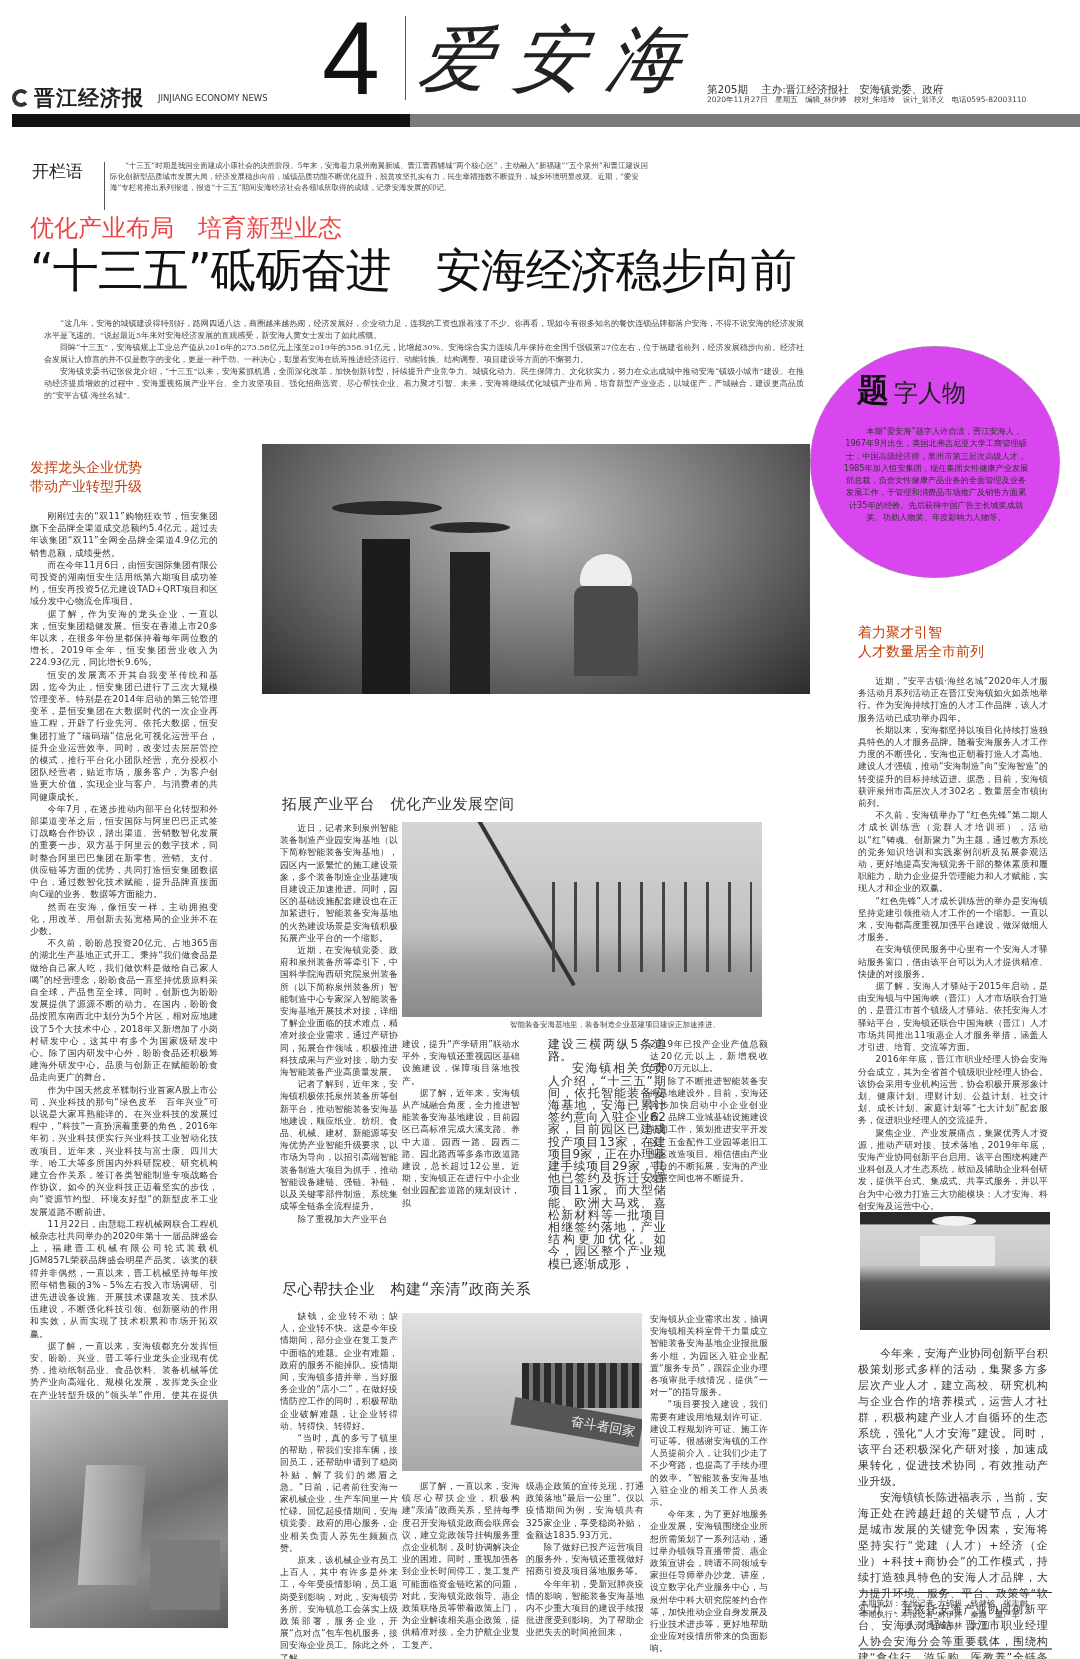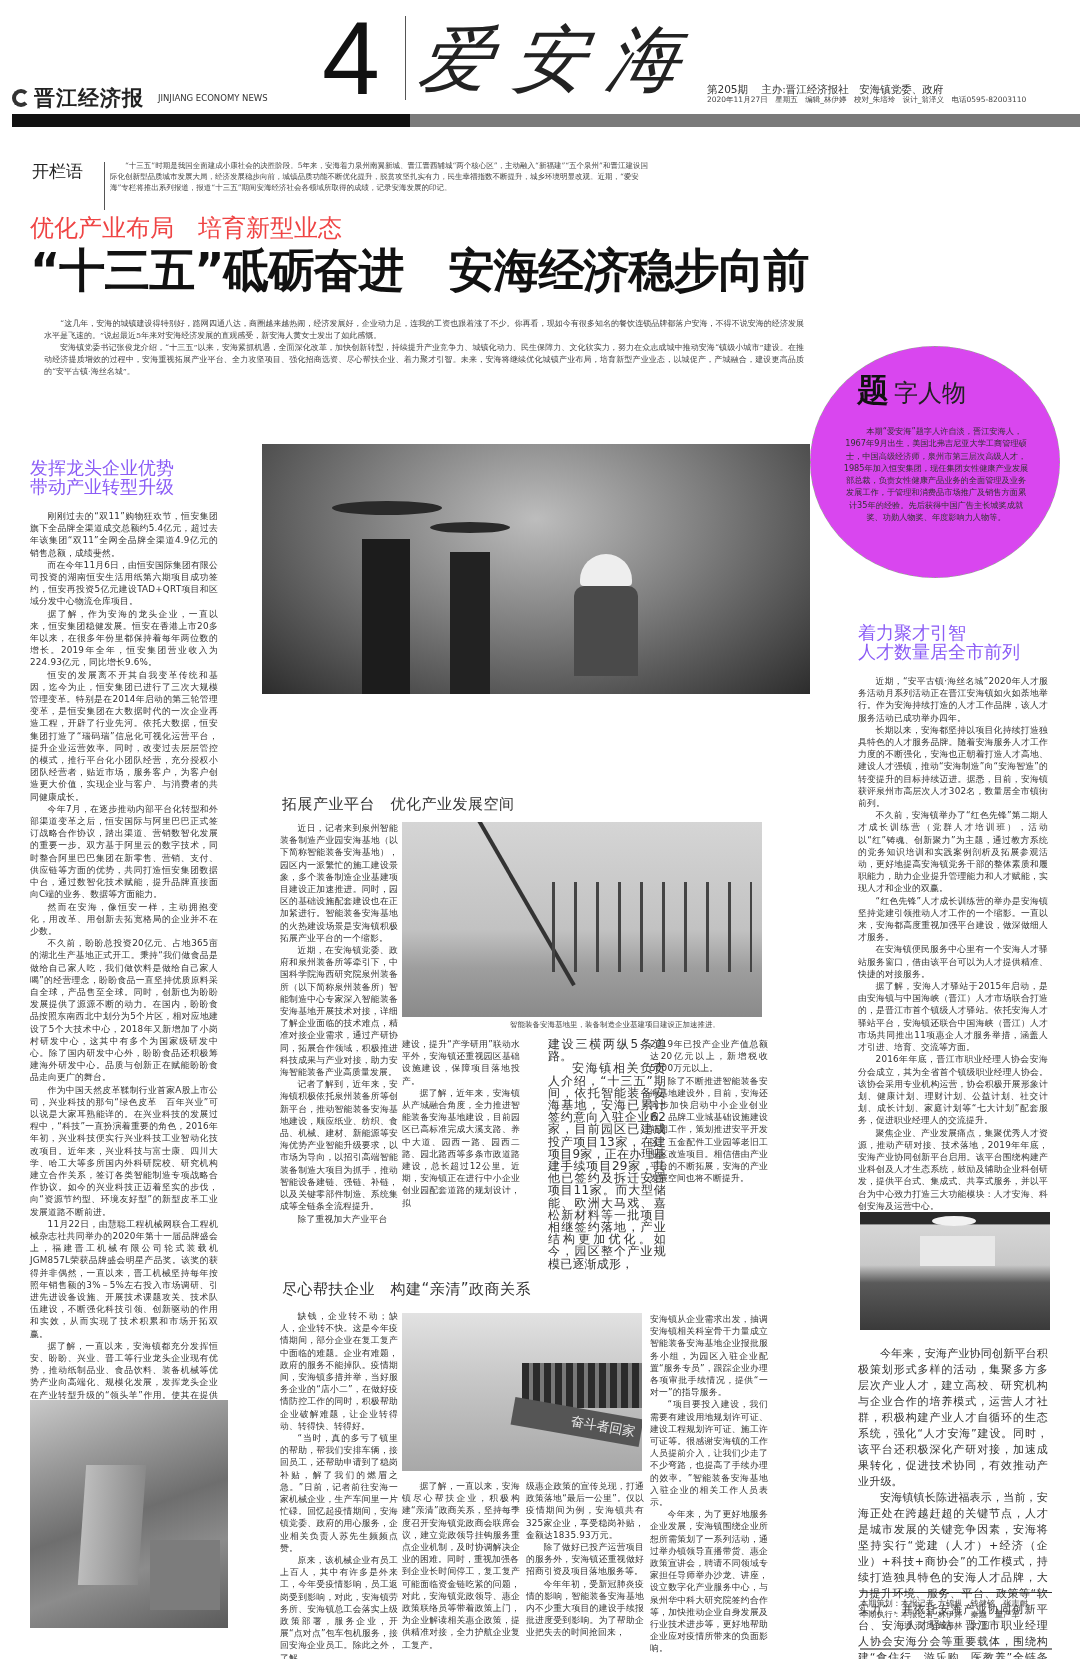--- a/index.html
+++ b/index.html
@@ -5,21 +5,21 @@
 *{box-sizing:border-box;margin:0;padding:0}
 html,body{width:1080px;height:1659px;background:#fff;overflow:hidden}
 body{position:relative;font-family:"DejaVu Sans","Liberation Sans",sans-serif;color:#222}
 .abs{position:absolute}
 .serif{font-family:"DejaVu Serif","Liberation Serif",serif}
 .txt{font-size:9.6px;line-height:13.2px;color:#333;text-align:justify;letter-spacing:0.2px}
 .txt p{text-indent:2em}
 .sm{font-size:8px;line-height:11.5px;color:#444}
 .photo{background:#777;overflow:hidden}
 .sec-h{font-size:15px;color:#333;letter-spacing:0.5px}
-.sub-h{font-size:18px;color:#8b5cf6;line-height:19px}
+.sub-h{font-size:14px;color:#c2410c;line-height:19px}
 </style>
 </head>
 <body>
 
 <div class="abs" style="left:0;top:0;width:1080px;height:120px">
   <div class="abs" style="left:12px;top:86px;height:24px;display:flex;align-items:center;gap:4px">
     <span style="display:inline-block;width:18px;height:18px;border-radius:50%;border:4px solid #333;border-right-color:transparent"></span>
     <span style="font-size:21px;font-weight:bold;color:#222;letter-spacing:1px">晋江经济报</span>
     <span style="font-size:8.5px;color:#333;margin-left:10px">JINJIANG ECONOMY NEWS</span>
   </div>
@@ -35,24 +35,25 @@
   <div class="abs" style="left:410px;top:114px;width:670px;height:13px;background:#7a7a7a"></div>
 </div>
 
 <div class="abs" style="left:32px;top:160px;width:620px">
   <div class="abs" style="left:0;top:0;font-size:17px;color:#222">开栏语</div>
   <div class="abs" style="left:72px;top:2px;width:1px;height:48px;background:#555"></div>
   <div class="abs serif sm" style="left:78px;top:0;width:540px;font-size:7.5px;line-height:11px;text-indent:2em;color:#444">“十三五”时期是我国全面建成小康社会的决胜阶段。5年来，安海着力泉州南翼新城、晋江晋西辅城“两个核心区”，主动融入“新福建”“五个泉州”和晋江建设国际化创新型品质城市发展大局，经济发展稳步向前，城镇品质功能不断优化提升，脱贫攻坚扎实有力，民生幸福指数不断提升，城乡环境明显改观。近期，“爱安海”专栏将推出系列报道，报道“十三五”期间安海经济社会各领域所取得的成绩，记录安海发展的印记。</div>
 </div>
 
 <div class="abs" style="left:30px;top:212px;font-size:24px;color:#ef4444;letter-spacing:0px">优化产业布局　培育新型业态</div>
-<div class="abs" style="left:30px;top:240px;font-size:46px;line-height:60px;color:#111;letter-spacing:-1px;font-weight:bold">“十三五”砥砺奋进　安海经济稳步向前</div>
+<div class="abs" style="left:30px;top:240px;font-size:46px;line-height:60px;color:#111;letter-spacing:-1px;font-weight:normal">“十三五”砥砺奋进　安海经济稳步向前</div>
 
 <div class="abs serif" style="left:44px;top:318px;width:760px;font-size:8px;line-height:12px;color:#444;text-align:justify">
   <p style="text-indent:2em">“这几年，安海的城镇建设得特别好，路网四通八达，商圈越来越热闹，经济发展好，企业动力足，连我的工资也跟着涨了不少。你再看，现如今有很多知名的餐饮连锁品牌都落户安海，不得不说安海的经济发展水平是飞速的。”说起最近5年来对安海经济发展的直观感受，新安海人黄女士发出了如此感慨。</p>
+  <p style="text-indent:2em">回眸“十三五”，安海镇规上工业总产值从2016年的273.58亿元上涨至2019年的358.91亿元，比增超30%。安海综合实力连续几年保持在全国千强镇第27位左右，位于福建省前列，经济发展稳步向前。经济社会发展让人惊喜的并不仅是数字的变化，更是一种干劲、一种决心，彰显着安海在统筹推进经济运行、动能转换、结构调整、项目建设等方面的不懈努力。</p>
   <p style="text-indent:2em">安海镇党委书记张俊龙介绍，“十三五”以来，安海紧抓机遇，全面深化改革，加快创新转型，持续提升产业竞争力、城镇化动力、民生保障力、文化软实力，努力在众志成城中推动安海“镇级小城市”建设。在推动经济提质增效的过程中，安海重视拓展产业平台、全力攻坚项目、强化招商选资、尽心帮扶企业、着力聚才引智。未来，安海将继续优化城镇产业布局，培育新型产业业态，以城促产，产城融合，建设更高品质的“安平古镇·海丝名城”。</p>
 </div>
 
 <div class="abs" style="left:810px;top:346px;width:250px;height:232px;border-radius:50%;background:#d946ef;border:1px dashed #999;overflow:hidden">
   <div class="abs" style="left:46px;top:22px;white-space:nowrap">
     <span style="font-size:32px;font-weight:bold;font-family:'DejaVu Serif',serif;color:#111">题</span>
     <span style="font-size:24px;color:#222">字人物</span>
   </div>
   <div class="abs" style="left:32px;top:78px;width:186px;font-size:8.2px;line-height:12.3px;color:#333;text-align:center;text-indent:2em">本期“爱安海”题字人许自淡，晋江安海人，1967年9月出生，美国北弗吉尼亚大学工商管理硕士，中国高级经济师，泉州市第三层次高级人才，1985年加入恒安集团，现任集团女性健康产业发展部总裁，负责女性健康产品业务的全面管理及业务发展工作，于管理和消费品市场推广及销售方面累计35年的经验。先后获得中国广告主长城奖成就奖、功勋人物奖、年度影响力人物等。</div>
 </div>

